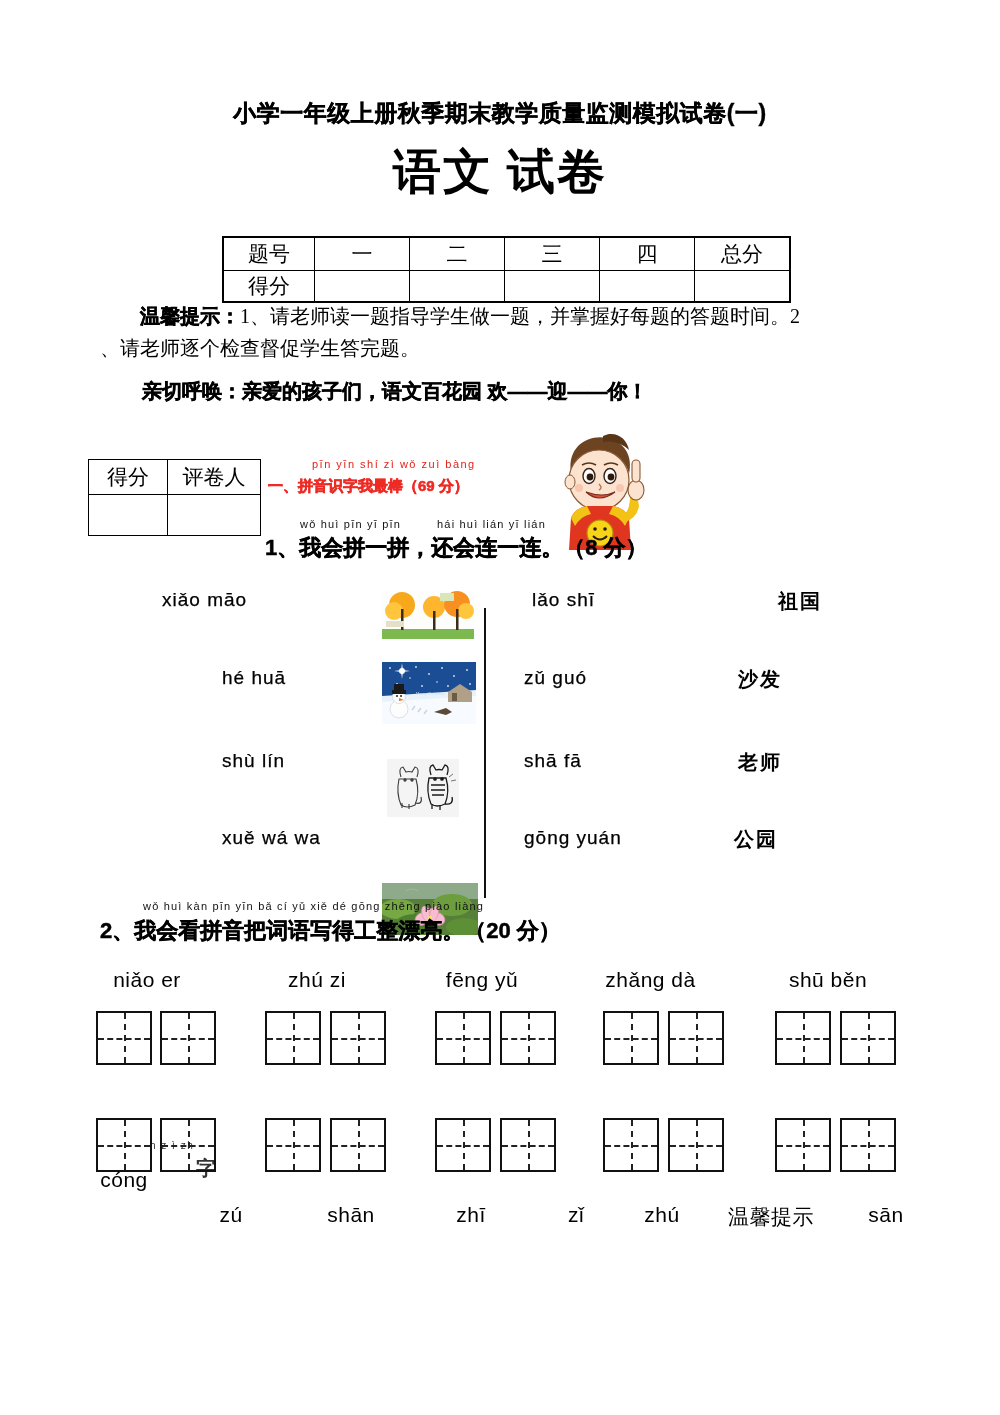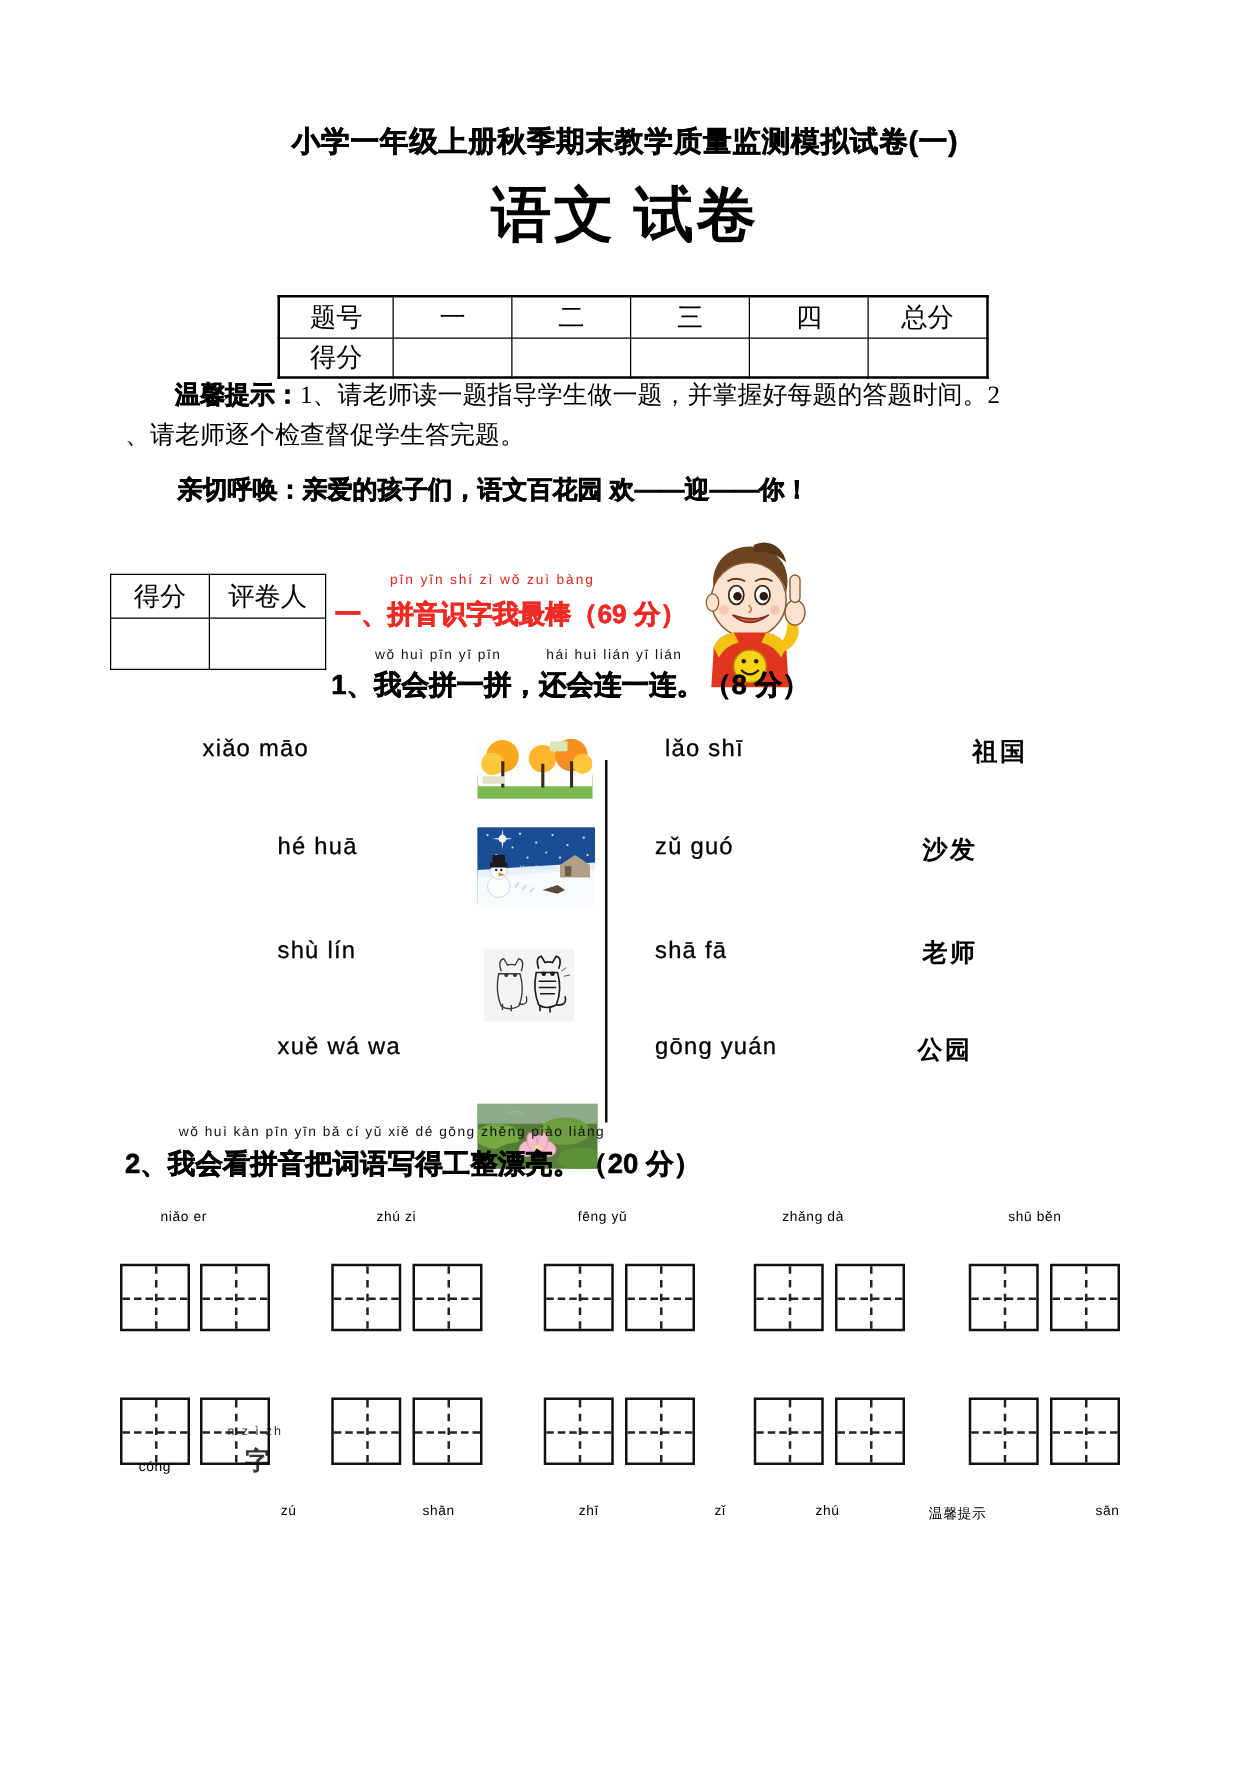--- a/index.html
+++ b/index.html
@@ -98,21 +98,21 @@
     font-family:"Liberation Sans", sans-serif;
     font-size:11px;
     color:#e2231a;
     letter-spacing:1.5px;
     white-space:nowrap;
   }
   .sec-title {
     position:absolute;
     font-family:"Liberation Sans", sans-serif;
     font-weight:bold;
-    font-size:21px;
+    font-size:15px;
     color:#ee2a24;
     white-space:nowrap;
     -webkit-text-stroke:0.6px #ee2a24;
   }
 
   
   .q-pinyin {
     position:absolute;
     font-family:"Liberation Sans", sans-serif;
     font-size:11px;
@@ -181,21 +181,21 @@
     left:0; right:0; top:50%;
     border-top:2px dashed #222;
   }
   .tzg::after {
     top:0; bottom:0; left:50%;
     border-left:2px dashed #222;
   }
   .grid-label {
     position:absolute;
     font-family:"Liberation Sans", sans-serif;
-    font-size:11px;
+    font-size:21px;
     letter-spacing:0.5px;
     white-space:nowrap;
     text-align:center;
   }
 
   
   .ghost {
     position:absolute;
     font-family:"Liberation Sans", sans-serif;
     color:#333;
@@ -425,21 +425,21 @@
   <div class="tzg" style="left:160px; top:1011px; width:56px; height:54px;"></div>
   <div class="tzg" style="left:265px; top:1011px; width:56px; height:54px;"></div>
   <div class="tzg" style="left:330px; top:1011px; width:56px; height:54px;"></div>
   <div class="tzg" style="left:435px; top:1011px; width:56px; height:54px;"></div>
   <div class="tzg" style="left:500px; top:1011px; width:56px; height:54px;"></div>
   <div class="tzg" style="left:603px; top:1011px; width:56px; height:54px;"></div>
   <div class="tzg" style="left:668px; top:1011px; width:56px; height:54px;"></div>
   <div class="tzg" style="left:775px; top:1011px; width:56px; height:54px;"></div>
   <div class="tzg" style="left:840px; top:1011px; width:56px; height:54px;"></div>
 
-  <div class="ghost ghost-py" style="left:150px; top:1140px;margin-left:32px;">n z ì zh</div>
+  <div class="ghost ghost-py" style="left:150px; top:1140px;">n z ì zh</div>
   <div class="ghost ghost-big" style="left:196px; top:1155px;">字</div>
 
   <div class="tzg" style="left:96px;  top:1118px; width:56px; height:54px;"></div>
   <div class="tzg" style="left:160px; top:1118px; width:56px; height:54px;"></div>
   <div class="tzg" style="left:265px; top:1118px; width:56px; height:54px;"></div>
   <div class="tzg" style="left:330px; top:1118px; width:56px; height:54px;"></div>
   <div class="tzg" style="left:435px; top:1118px; width:56px; height:54px;"></div>
   <div class="tzg" style="left:500px; top:1118px; width:56px; height:54px;"></div>
   <div class="tzg" style="left:603px; top:1118px; width:56px; height:54px;"></div>
   <div class="tzg" style="left:668px; top:1118px; width:56px; height:54px;"></div>

